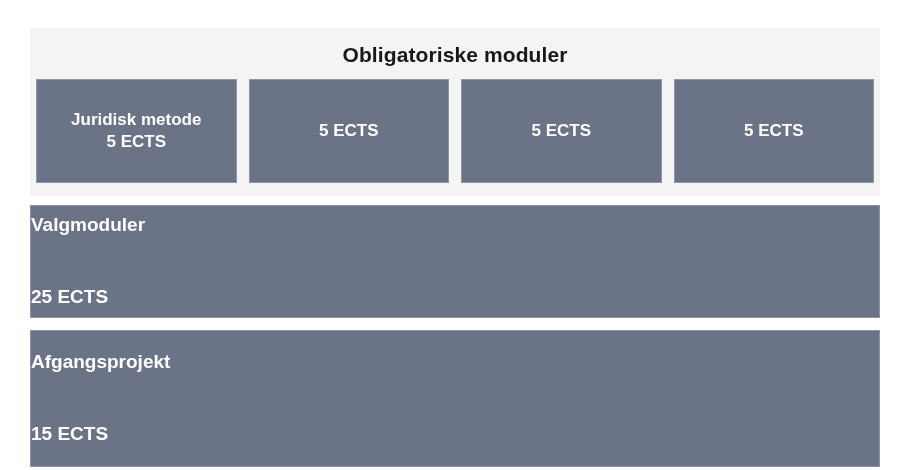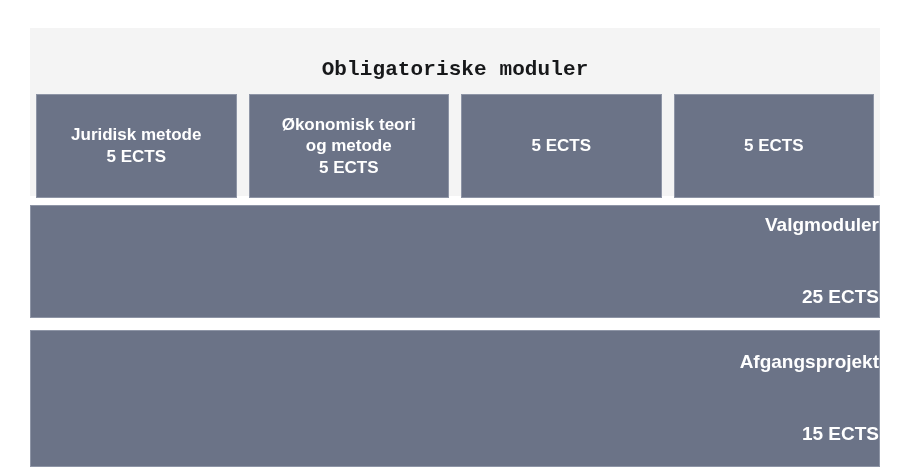--- a/index.html
+++ b/index.html
@@ -32,22 +32,22 @@
     height: 168px;
   }
 
   .panel-title {
     text-align: center;
     font-size: 21px;
     font-weight: bold;
     color: #17181a;
     letter-spacing: 0.1px;
     line-height: 1.2;
-    margin: 15px 0 12px 0;
-    font-family: Liberation Mono, monospace;
+    margin: 0 0 12px 0;
+    font-family: Liberation Sans, sans-serif;
   }
 
   .module-row {
     display: flex;
     gap: 12px;
     padding: 0 2px;
     box-sizing: border-box;
     justify-content: flex-end;
   }
 
@@ -80,21 +80,21 @@
   }
 
   
   .bar {
     background: #6b7387;
     border: 1px solid #8e95a6;
     box-sizing: border-box;
     color: #ffffff;
     display: flex;
     flex-direction: column;
-    align-items: flex-end;
+    align-items: flex-start;
     justify-content: center;
     text-align: center;
   }
 
   .bar-valgmoduler {
     height: 113px;
     margin-top: 9px;
   }
 
   .bar-afgangsprojekt {
@@ -125,22 +125,20 @@
     <div class="panel-title">Obligatoriske moduler</div>
 
     <div class="module-row">
 
       <div class="module-box">
         <div class="module-name">Juridisk metode</div>
         <div class="module-ects">5 ECTS</div>
       </div>
 
       <div class="module-box">
-        <div class="module-name">Økonomisk teori
-og metode</div>
         <div class="module-ects">5 ECTS</div>
       </div>
 
       <div class="module-box">
         <div class="module-ects">5 ECTS</div>
       </div>
 
       <div class="module-box">
         <div class="module-ects">5 ECTS</div>
       </div>

